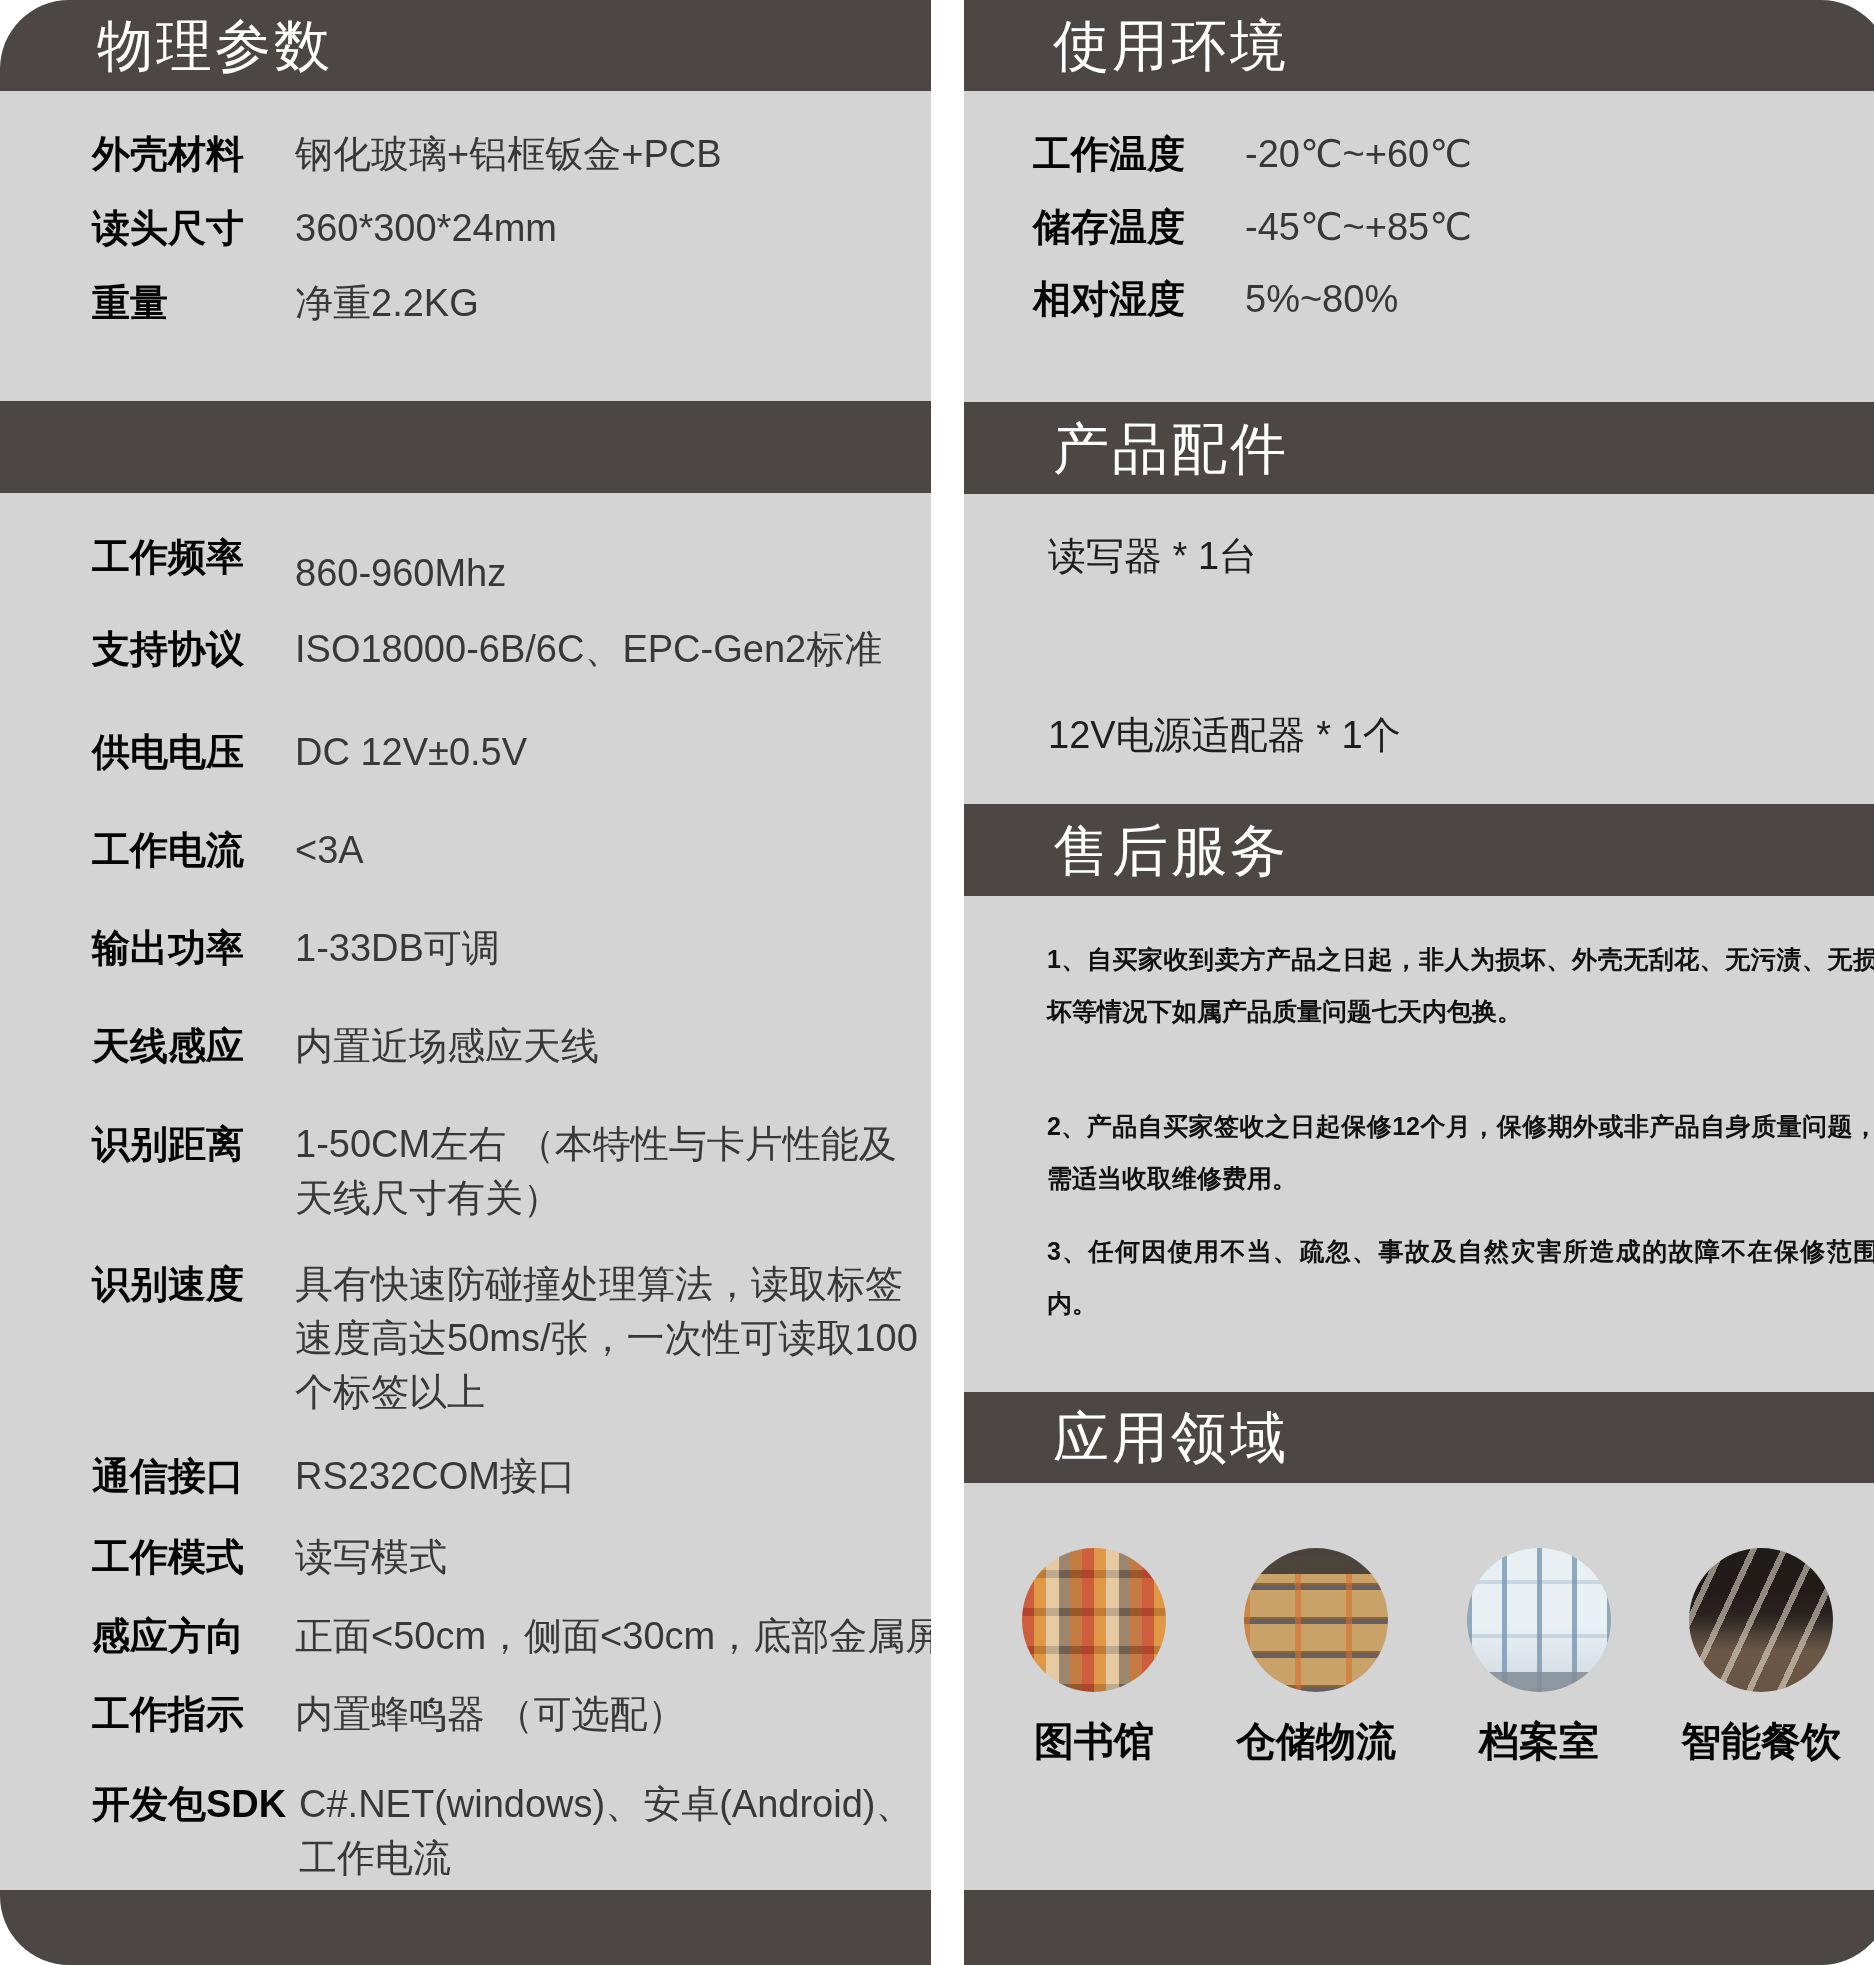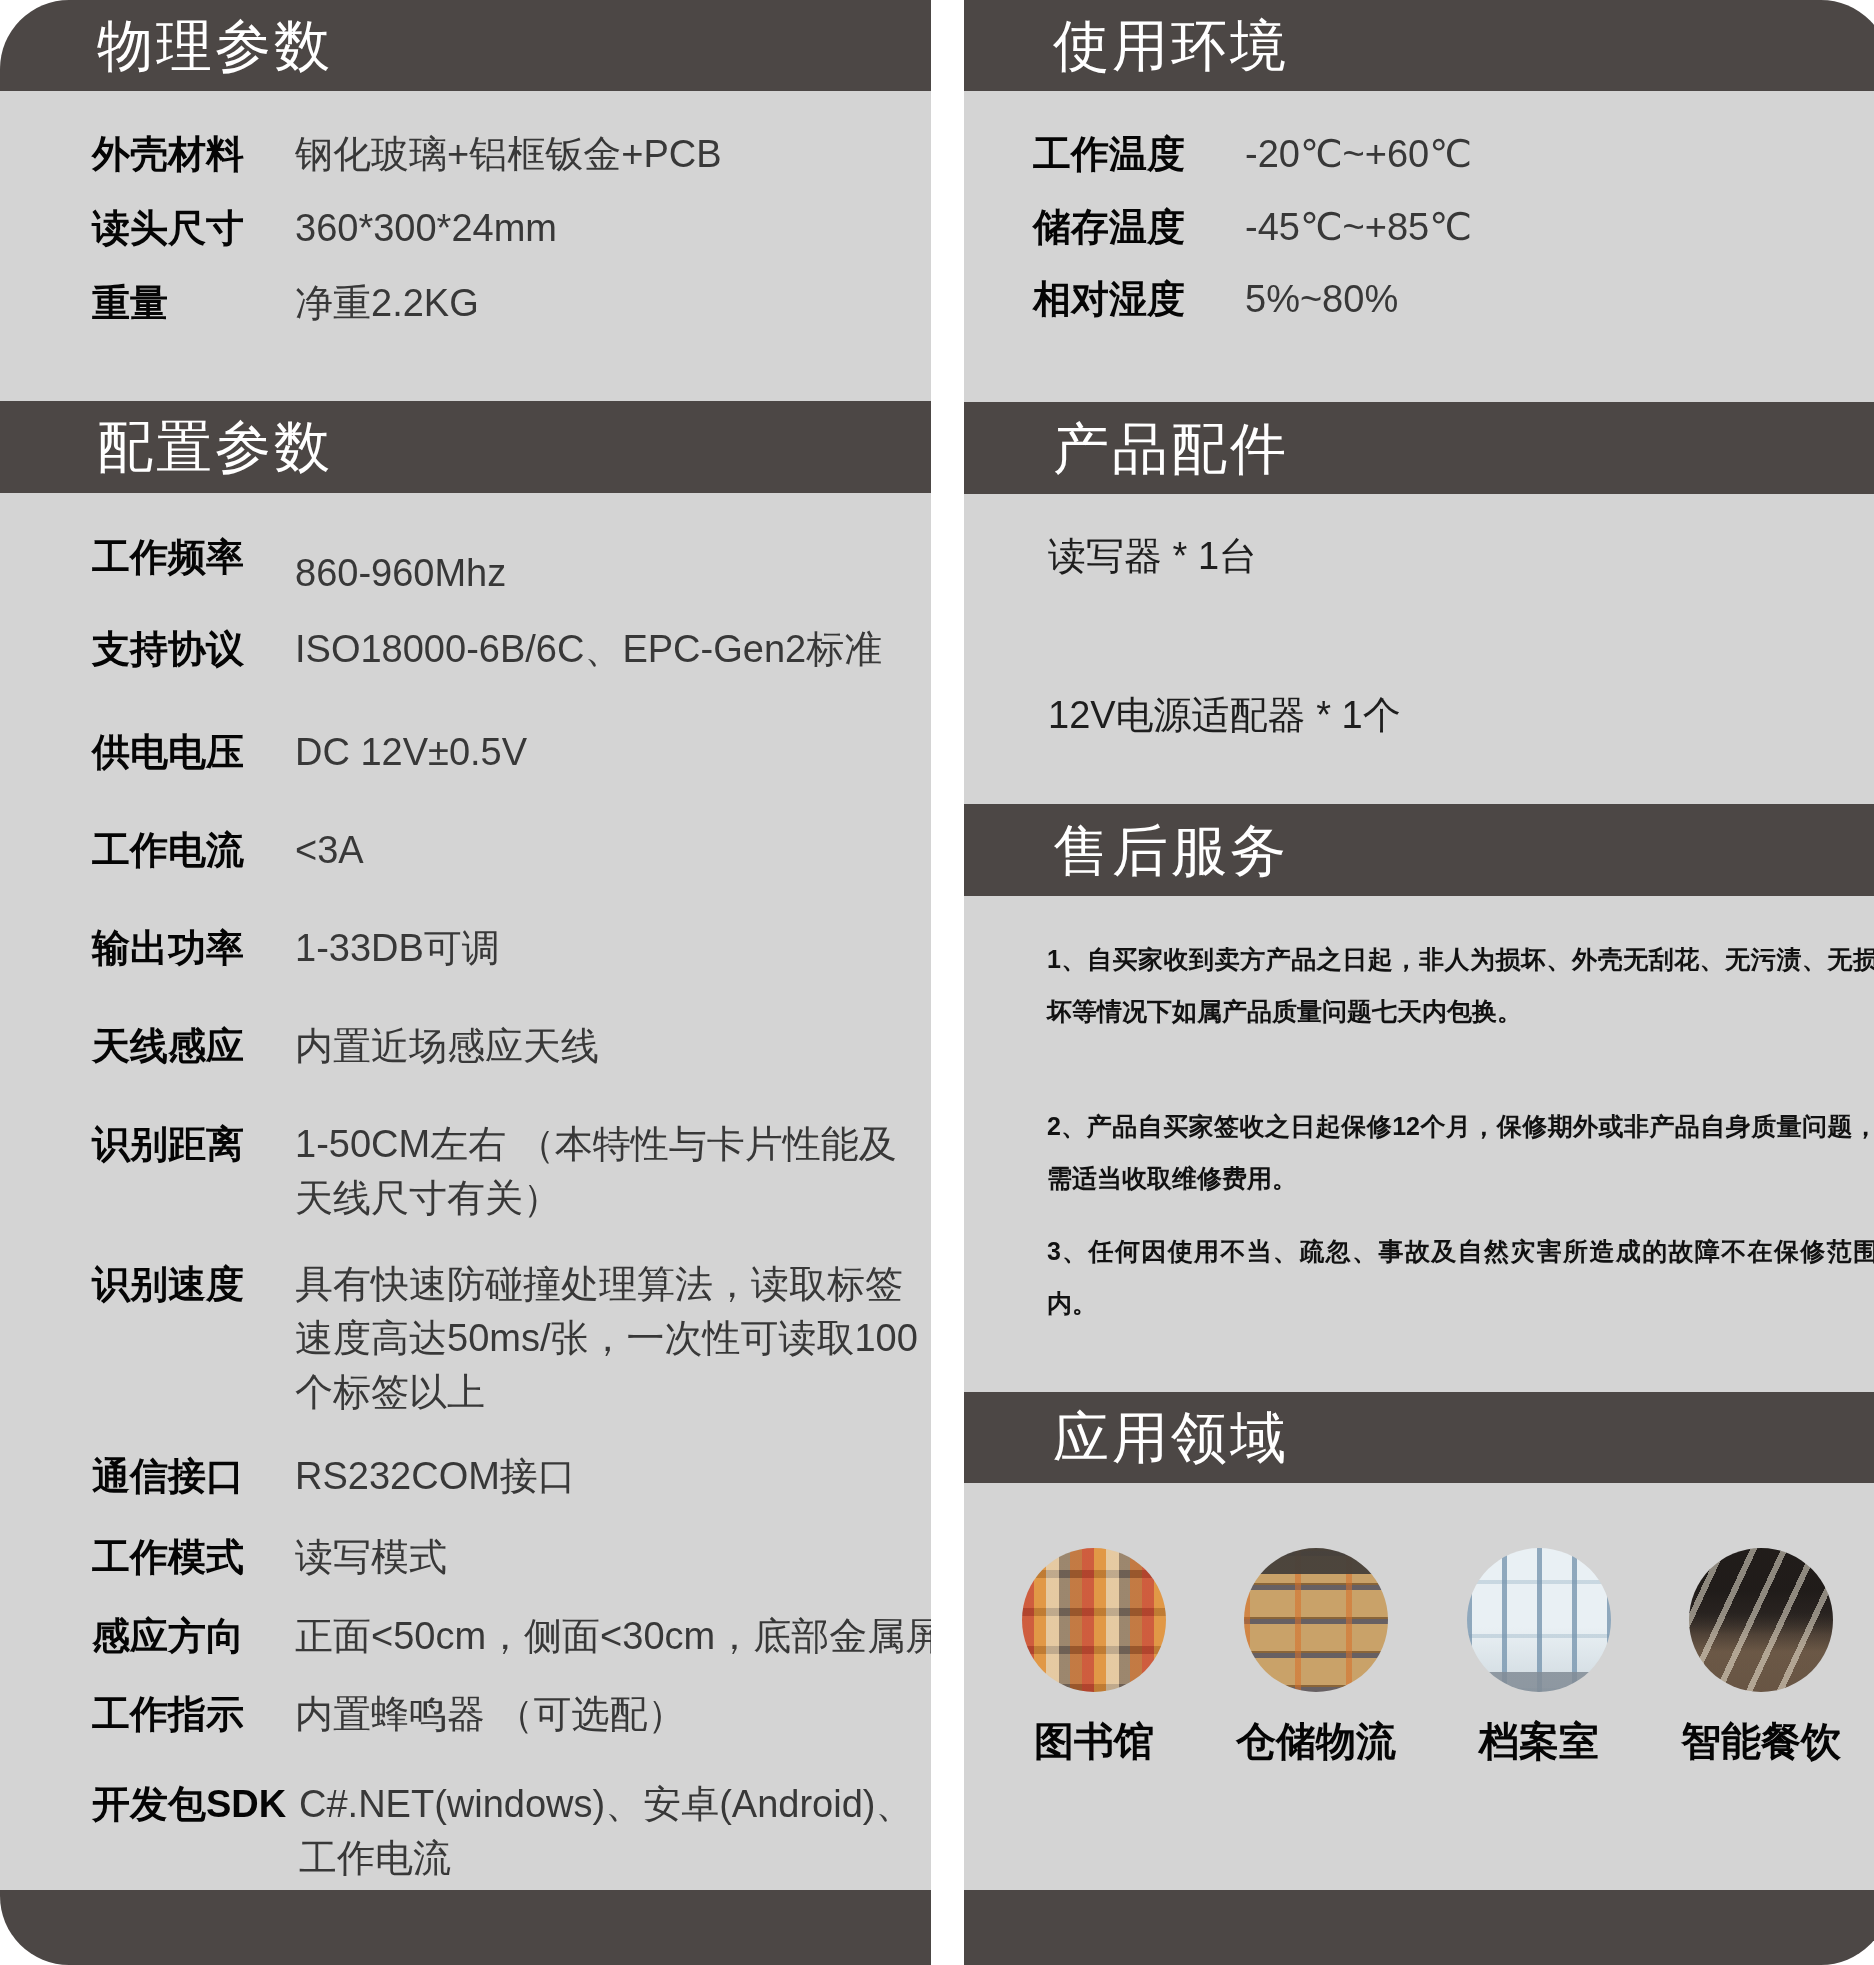--- a/index.html
+++ b/index.html
@@ -94,21 +94,20 @@
   </div>
   <div class="spec-row" style="top:201px;">
     <span class="spec-label" style="left:92px;">读头尺寸</span>
     <span class="spec-value" style="left:295px;width:613px;">360*300*24mm</span>
   </div>
   <div class="spec-row" style="top:276px;">
     <span class="spec-label" style="left:92px;">重量</span>
     <span class="spec-value" style="left:295px;width:613px;">净重2.2KG</span>
   </div>
 
-  <div class="sec-title" style="top:401px;line-height:92px;height:92px;left:97px;">配置参数</div>
 
   <div class="graysec" style="top:493px;height:1397px;"></div>
 
   <div class="spec-row" style="top:530px;">
     <span class="spec-label" style="left:92px;">工作频率</span>
     <span class="spec-value" style="left:295px;width:622px;margin-top:16px;">860-960Mhz</span>
   </div>
   <div class="spec-row" style="top:622px;">
     <span class="spec-label" style="left:92px;">支持协议</span>
     <span class="spec-value" style="left:295px;width:622px;">ISO18000-6B/6C、EPC-Gen2标准</span>
@@ -179,21 +178,21 @@
   <div class="spec-row" style="top:272px;">
     <span class="spec-label" style="left:69px;">相对湿度</span>
     <span class="spec-value" style="left:281px;width:601px;">5%~80%</span>
   </div>
 
   <div class="sec-title" style="top:403px;left:89px;">产品配件</div>
 
   <div class="graysec" style="top:494px;height:310px;"></div>
 
   <div class="acc-item" style="top:529px;left:84px;">读写器 * 1台</div>
-  <div class="acc-item" style="top:688px;left:84px;text-align:right;">12V电源适配器 * 1个</div>
+  <div class="acc-item" style="top:708px;left:84px;text-align:right;">12V电源适配器 * 1个</div>
 
   <div class="sec-title" style="top:805px;left:89px;">售后服务</div>
 
   <div class="graysec" style="top:896px;height:496px;"></div>
 
   <div class="svc-para" style="top:933px;">1、自买家收到卖方产品之日起，非人为损坏、外壳无刮花、无污渍、无损坏等情况下如属产品质量问题七天内包换。</div>
   <div class="svc-para" style="top:1100px;">2、产品自买家签收之日起保修12个月，保修期外或非产品自身质量问题，需适当收取维修费用。</div>
   <div class="svc-para" style="top:1225px;">3、任何因使用不当、疏忽、事故及自然灾害所造成的故障不在保修范围内。</div>
 
   <div class="sec-title" style="top:1392px;left:89px;line-height:91px;height:91px;">应用领域</div>

